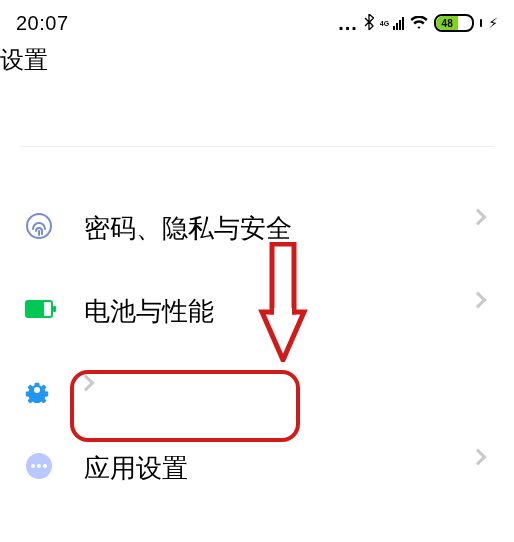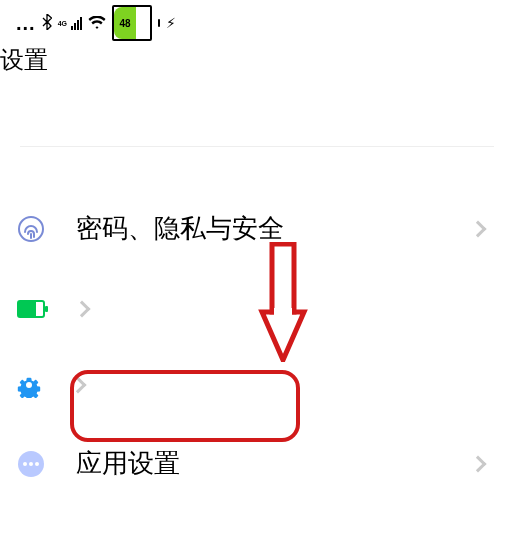--- a/index.html
+++ b/index.html
@@ -30,22 +30,21 @@
     margin-bottom: 70px;
   }
   .divider {
     height: 1px;
     background: #eee;
     margin: 0 20px;
   }
   .list { padding-top: 40px; }
   .row {
     display: flex;
-    align-items: center;
-    padding: 24px 30px 24px 16px;
+    padding: 24px 30px 24px 24px;
     position: relative;
   }
   .row-icon {
     width: 30px; height: 30px;
     display: flex; align-items: center; justify-content: center;
     margin-right: 30px;
     flex-shrink: 0;
   }
   .row-label {
     flex: 1;
@@ -108,22 +107,22 @@
   }
   .hl-arrow svg { display: block; }
   
   .sig-bars { display: flex; align-items: flex-end; gap: 1px; height: 14px; }
   .sig-bars span { width: 2px; background: #000; }
   .wifi svg { width: 18px; height: 14px; }
   .bt svg { width: 10px; height: 16px; }
   .bat-pill {
     display: flex; align-items: center;
     border: 2px solid #000;
-    border-radius: 2px;
-    height: 36px;
+    border-radius: 8px;
+    height: 18px;
     padding: 0 2px 0 0;
     overflow: hidden;
     position: relative;
   }
   .bat-pill .fill {
     background: #7ed321;
     height: 100%;
     width: 22px;
     display: flex; align-items: center; justify-content: center;
     font-size: 10px; font-weight: 700;
@@ -134,20 +133,21 @@
     border-radius: 1px;
   }
   .bolt { font-size: 14px; }
   .fg { font-size: 7px; font-weight: 700; line-height: 1; }
   .fg-wrap { display: flex; flex-direction: column; align-items: flex-start; margin-right: -2px; }
 </style>
 </head>
 <body>
 
 <div class="status-bar">
+  <div class="status-left">20:07</div>
   <div class="status-right">
     <span style="letter-spacing:1px;font-weight:700;">...</span>
     <span class="bt">
       <svg viewBox="0 0 10 16">
           <path d="M5 0v16l4-4-3.5-4L9.5 4 5 0zM5 8L1 4m0 8l4-4" stroke="#000" stroke-width="1.3" fill="none" stroke-linejoin="round"></path>
         </svg>
     </span>
     <span class="fg-wrap">
       <span class="fg">4G</span>
     </span>
@@ -189,20 +189,21 @@
         </svg>
     </span>
     <span class="row-label">密码、隐私与安全</span>
     <span class="chevron"></span>
   </div>
 
   <div class="row">
     <span class="row-icon">
       <span class="ic-battery"></span>
     </span>
+    <span class="row-label">电池与性能</span>
     <span class="chevron"></span>
   </div>
 
   <div class="row">
     <span class="row-icon ic-gear">
       <svg viewBox="0 0 26 26">
           <path fill="#2196f3" d="M13 8a5 5 0 100 10 5 5 0 000-10zm10.4 6.6l-2.2-.3c-.1-.6-.3-1.2-.6-1.7l1.4-1.7c.3-.4.3-.9-.1-1.2l-1.6-1.6c-.3-.4-.8-.4-1.2-.1L17.4 9.4c-.5-.3-1.1-.5-1.7-.6L15.4 6.6c-.1-.5-.5-.8-1-.8h-2.8c-.5 0-.9.3-1 .8l-.3 2.2c-.6.1-1.2.3-1.7.6L6.9 8c-.4-.3-.9-.3-1.2.1L4.1 9.7c-.4.3-.4.8-.1 1.2l1.4 1.7c-.3.5-.5 1.1-.6 1.7l-2.2.3c-.5.1-.8.5-.8 1v2.8c0 .5.3.9.8 1l2.2.3c.1.6.3 1.2.6 1.7l-1.4 1.7c-.3.4-.3.9.1 1.2l1.6 1.6c.3.4.8.4 1.2.1l1.7-1.4c.5.3 1.1.5 1.7.6l.3 2.2c.1.5.5.8 1 .8h2.8c.5 0 .9-.3 1-.8l.3-2.2c.6-.1 1.2-.3 1.7-.6l1.7 1.4c.4.3.9.3 1.2-.1l1.6-1.6c.4-.3.4-.8.1-1.2l-1.4-1.7c.3-.5.5-1.1.6-1.7l2.2-.3c.5-.1.8-.5.8-1v-2.8c0-.5-.3-.9-.8-1z"></path>
           <circle cx="13" cy="13" r="3" fill="#fff"></circle>
         </svg>
     </span>

